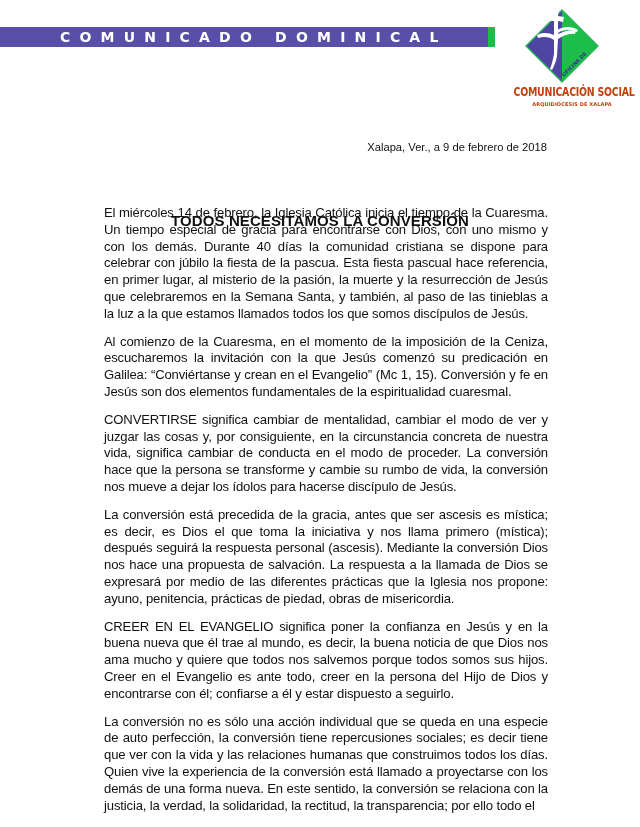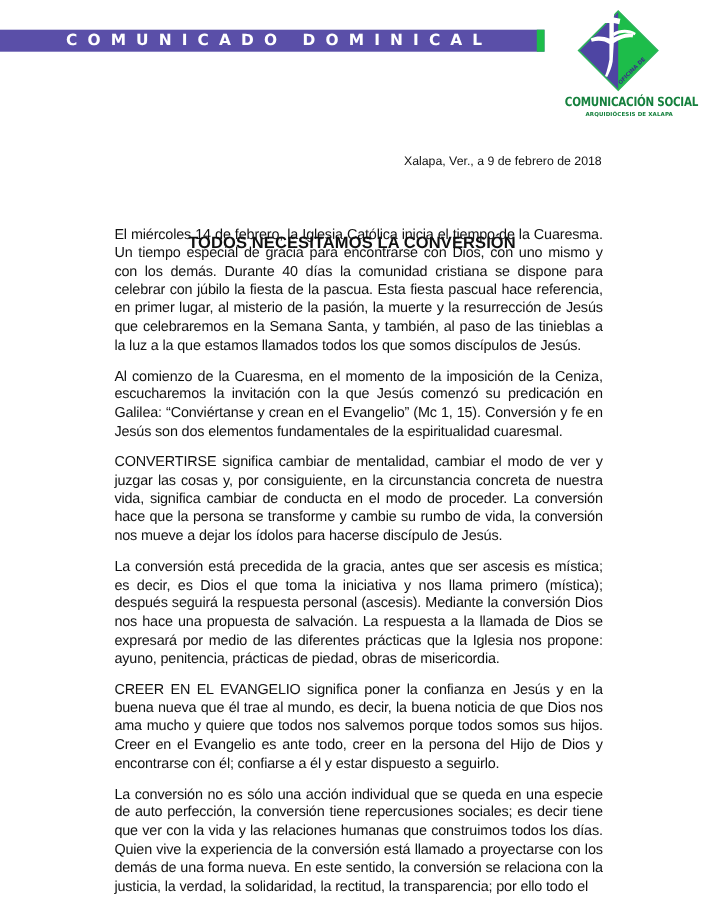--- a/index.html
+++ b/index.html
@@ -47,21 +47,21 @@
     }
     .logo svg {
       display: block;
     }
     .logo-text {
       position: absolute;
       left: 500px;
       top: 85px;
       width: 140px;
       text-align: center;
-      color: #15803d;
+      color: #c2410c;
     }
     .logo-title {
       font-family: "DejaVu Sans", sans-serif;
       font-weight: bold;
       font-size: 11.5px;
       letter-spacing: -0.3px;
       transform: scaleX(0.82);
       transform-origin: center;
       white-space: nowrap;
       display: block;

